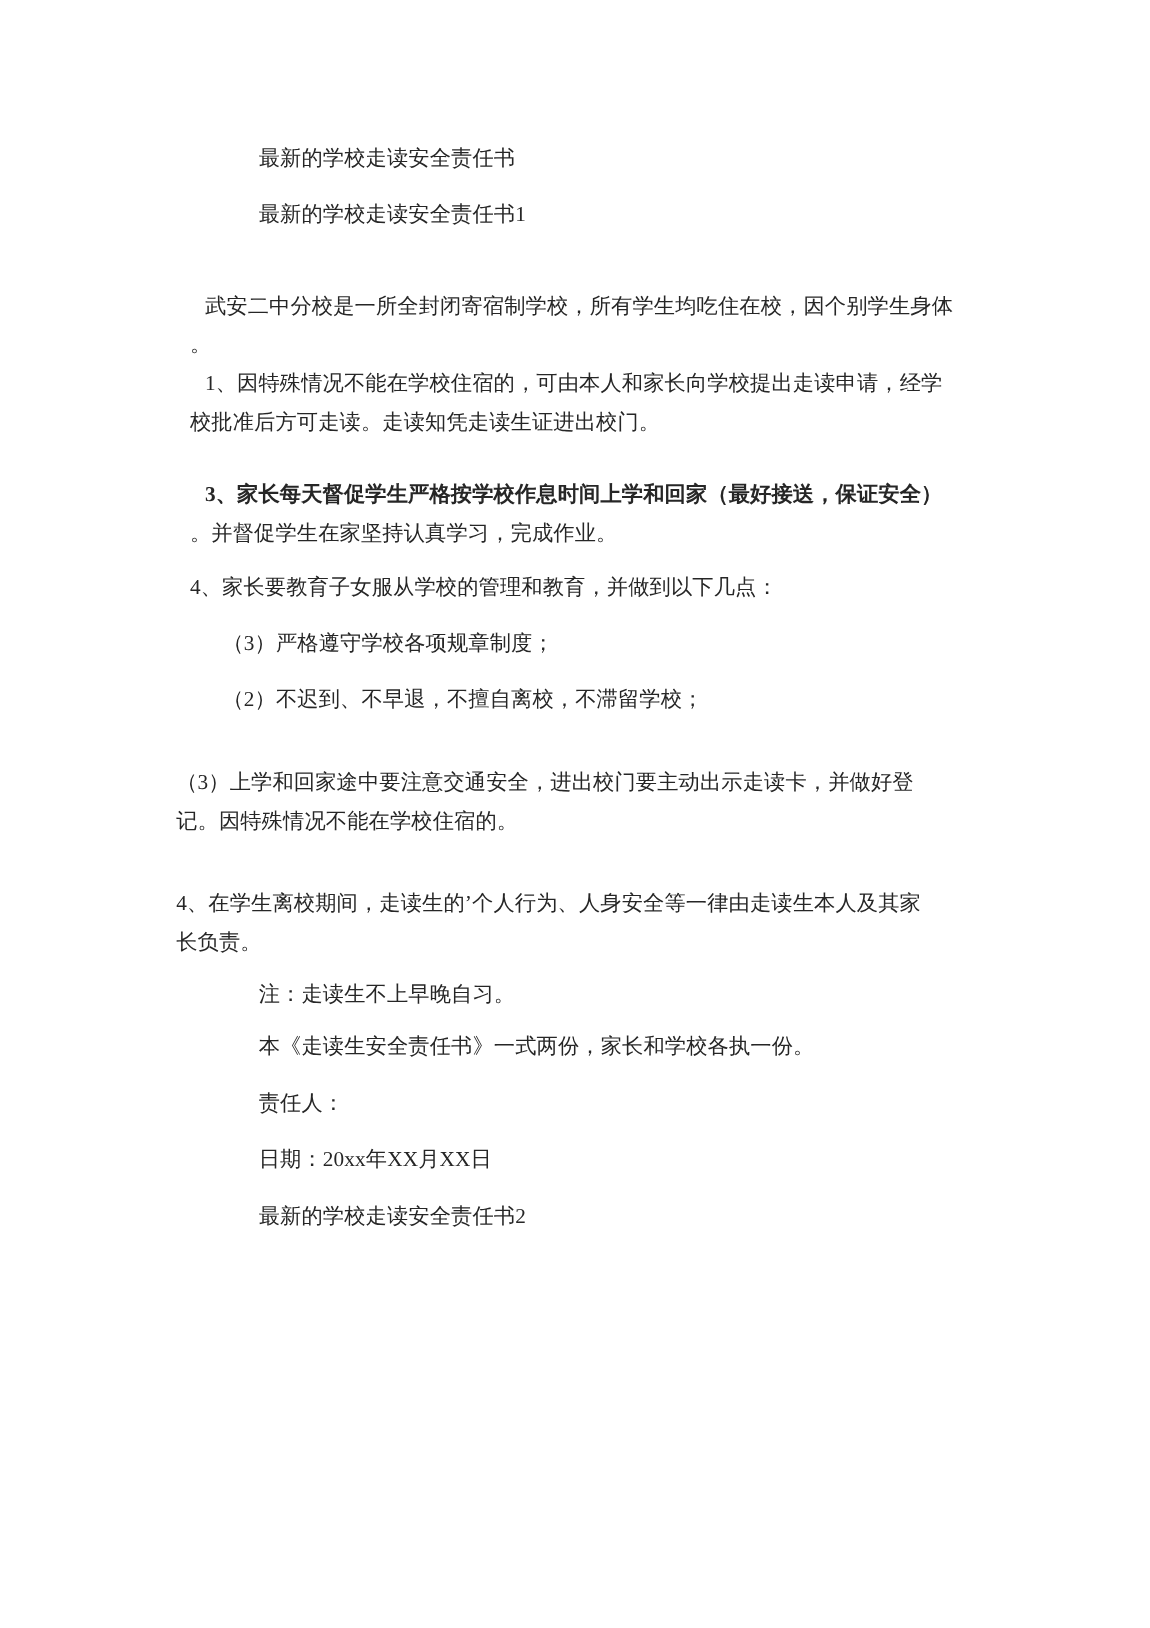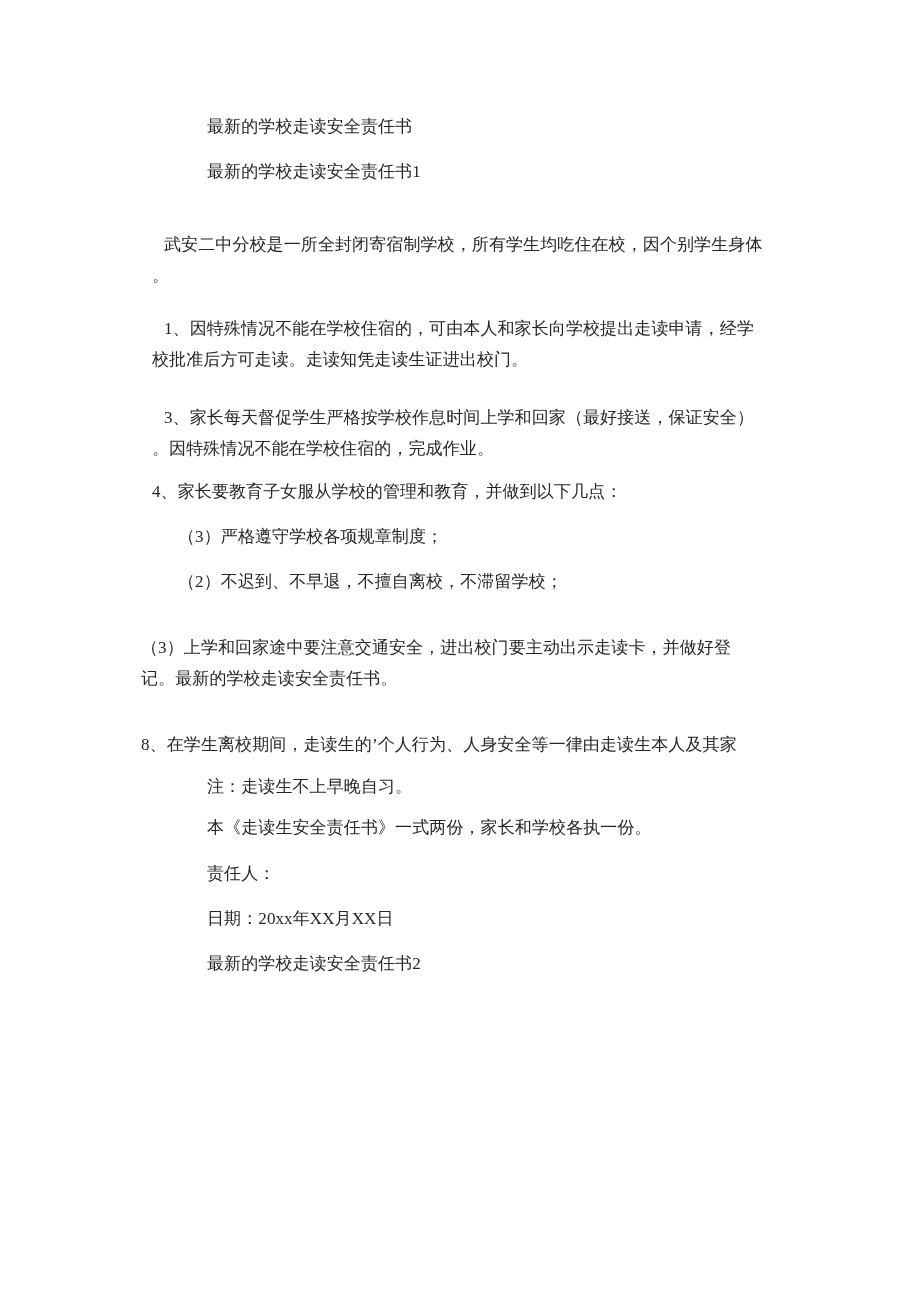--- a/index.html
+++ b/index.html
@@ -38,43 +38,44 @@
       <div class="para" style="margin-top: 0px;">
         <div class="line" style="margin-left: 55px;">最新的学校走读安全责任书</div>
       </div>
       <div class="para" style="margin-top: 14px;">
         <div class="line" style="margin-left: 55px;">最新的学校走读安全责任书1</div>
       </div>
       <div class="para" style="margin-top: 42px;">
         <div class="line" style="margin-left: 12px;">武安二中分校是一所全封闭寄宿制学校，所有学生均吃住在校，因个别学生身体</div>
         <div class="line" style="margin-left: 0px;">。</div>
       </div>
-      <div class="para" style="margin-top: 22px;">
+      <div class="para" style="">
         <div class="line" style="margin-left: 12px;">1、因特殊情况不能在学校住宿的，可由本人和家长向学校提出走读申请，经学</div>
         <div class="line" style="margin-left: 0px;">校批准后方可走读。走读知凭走读生证进出校门。</div>
       </div>
       <div class="para" style="margin-top: 27px;">
-        <div class="line" style="margin-left: 12px;">3、家长每天督促学生严格按学校作息时间上学和回家（最好接送，保证安全）</div>
-        <div class="line" style="margin-left: 0px;">。因特殊情况不能在学校住宿的，完成作业。</div>
+        <div class="line" style="margin-left: 12px; font-weight: bold;">3、家长每天督促学生严格按学校作息时间上学和回家（最好接送，保证安全）</div>
+        <div class="line" style="margin-left: 0px;">。并督促学生在家坚持认真学习，完成作业。</div>
       </div>
       <div class="para" style="margin-top: 12px;">
         <div class="line" style="">4、家长要教育子女服从学校的管理和教育，并做到以下几点：</div>
       </div>
       <div class="para" style="margin-top: 14px;">
         <div class="line" style="margin-left: 26px;">（3）严格遵守学校各项规章制度；</div>
       </div>
       <div class="para" style="margin-top: 14px;">
         <div class="line" style="margin-left: 26px;">（2）不迟到、不早退，不擅自离校，不滞留学校；</div>
       </div>
       <div class="para" style="margin-top: 35px;">
         <div class="line" style="margin-left: -11px;">（3）上学和回家途中要注意交通安全，进出校门要主动出示走读卡，并做好登</div>
-        <div class="line" style="margin-left: -11px;">记。最新的学校走读安全责任书。</div>
+        <div class="line" style="margin-left: -11px;">记。因特殊情况不能在学校住宿的。</div>
       </div>
       <div class="para" style="margin-top: 35px;">
-        <div class="line" style="margin-left: -11px;">8、在学生离校期间，走读生的’个人行为、人身安全等一律由走读生本人及其家</div>
+        <div class="line" style="margin-left: -11px;">4、在学生离校期间，走读生的’个人行为、人身安全等一律由走读生本人及其家</div>
+        <div class="line" style="margin-left: -11px;">长负责。</div>
       </div>
       <div class="para" style="margin-top: 11px;">
         <div class="line" style="margin-left: 55px;">注：走读生不上早晚自习。</div>
       </div>
       <div class="para" style="margin-top: 10px;">
         <div class="line" style="margin-left: 55px;">本《走读生安全责任书》一式两份，家长和学校各执一份。</div>
       </div>
       <div class="para" style="margin-top: 15px;">
         <div class="line" style="margin-left: 55px;">责任人：</div>
       </div>

